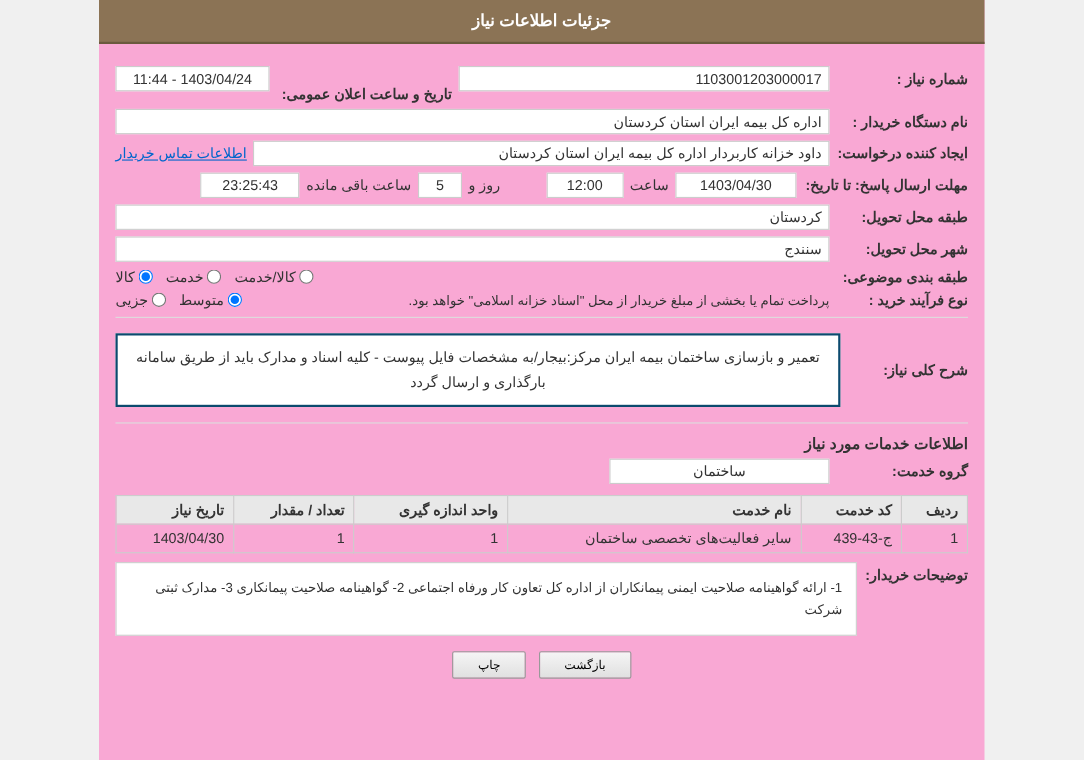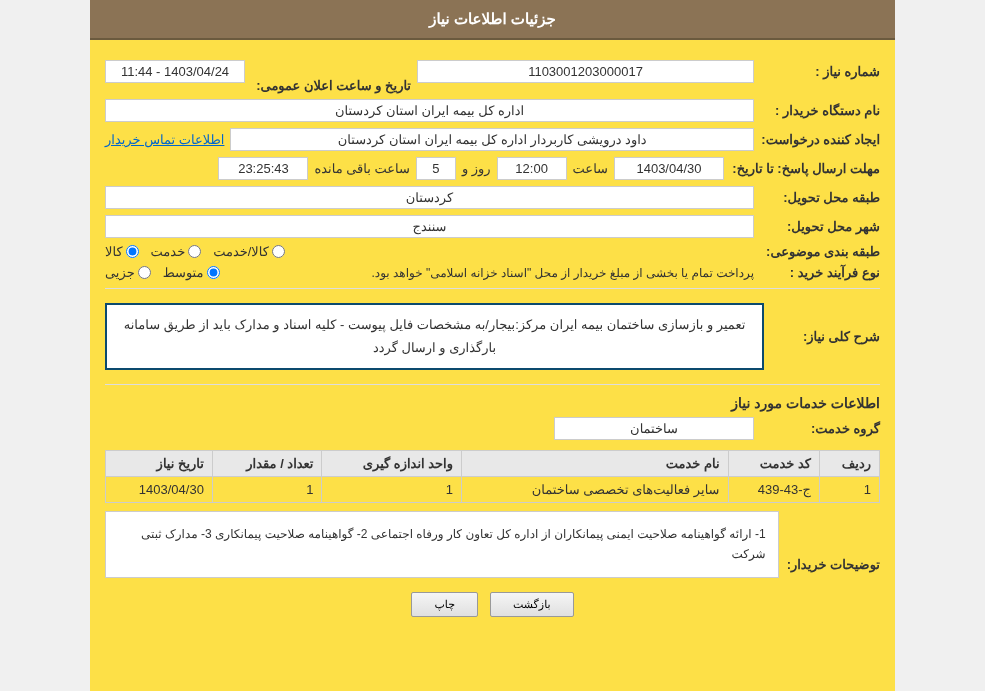--- a/index.html
+++ b/index.html
@@ -6,21 +6,21 @@
     body {
       font-family: Tahoma, Arial, sans-serif;
       font-size: 13px;
       background: #f0f0f0;
       direction: rtl;
       color: #333;
     }
     .page-container {
       width: 805px;
       min-height: 691px;
-      background: #fde047;
+      background: #f9a8d4;
       margin: 0 auto;
     }
     .header-bar {
       background: #8B7355;
       color: #fff;
       text-align: center;
       padding: 10px 0;
       font-size: 15px;
       font-weight: bold;
       border-bottom: 2px solid #6b5a3e;
@@ -47,20 +47,21 @@
       padding: 3px 6px;
       min-height: 22px;
       flex: 1;
       text-align: center;
     }
     .value-box.medium {
       flex: 0 0 140px;
     }
     .value-box.large {
       flex: 1;
+      text-align: right;
     }
     .section-title {
       font-weight: bold;
       font-size: 14px;
       margin: 10px 0 6px 0;
       color: #333;
     }
     .link-text {
       color: #0066cc;
       text-decoration: underline;
@@ -107,21 +108,20 @@
     .buyer-notes {
       display: flex;
       gap: 8px;
       margin-top: 8px;
       align-items: flex-start;
     }
     .buyer-notes-label {
       font-weight: bold;
       white-space: nowrap;
       padding-top: 4px;
-      margin-top: 42px;
     }
     .buyer-notes-box {
       border: 1px solid #ccc;
       flex: 1;
       padding: 12px;
       min-height: 65px;
       background: #fff;
       line-height: 1.7;
       font-size: 12px;
     }
@@ -164,29 +164,29 @@
       <div class="value-box medium">1403/04/24 - 11:44</div>
     </div>
 
     <div class="info-row">
       <span class="label">نام دستگاه خریدار :</span>
       <div class="value-box large">اداره کل بیمه ایران استان کردستان</div>
     </div>
 
     <div class="info-row">
       <span class="label">ایجاد کننده درخواست:</span>
-      <div class="value-box large">داود درویشی کاربردار اداره کل بیمه ایران استان کردستان</div>
+      <div class="value-box large">داود خزانه کاربردار اداره کل بیمه ایران استان کردستان</div>
       <span class="link-text">اطلاعات تماس خریدار</span>
     </div>
 
     <div class="info-row">
       <span class="label" style="min-width:150px;">مهلت ارسال پاسخ: تا تاریخ:</span>
       <div class="value-box" style="flex:0 0 110px;">1403/04/30</div>
       <span>ساعت</span>
-      <div class="value-box" style="flex:0 0 70px;">12:00</div>
+      <div class="value-box" style="flex:0 0 70px;margin-left:36px;">12:00</div>
       <span>روز و</span>
       <div class="value-box" style="flex:0 0 40px;">5</div>
       <span>ساعت باقی مانده</span>
       <div class="value-box" style="flex:0 0 90px;">23:25:43</div>
     </div>
 
     <div class="info-row">
       <span class="label">طبقه محل تحویل:</span>
       <div class="value-box large">کردستان</div>
     </div>

